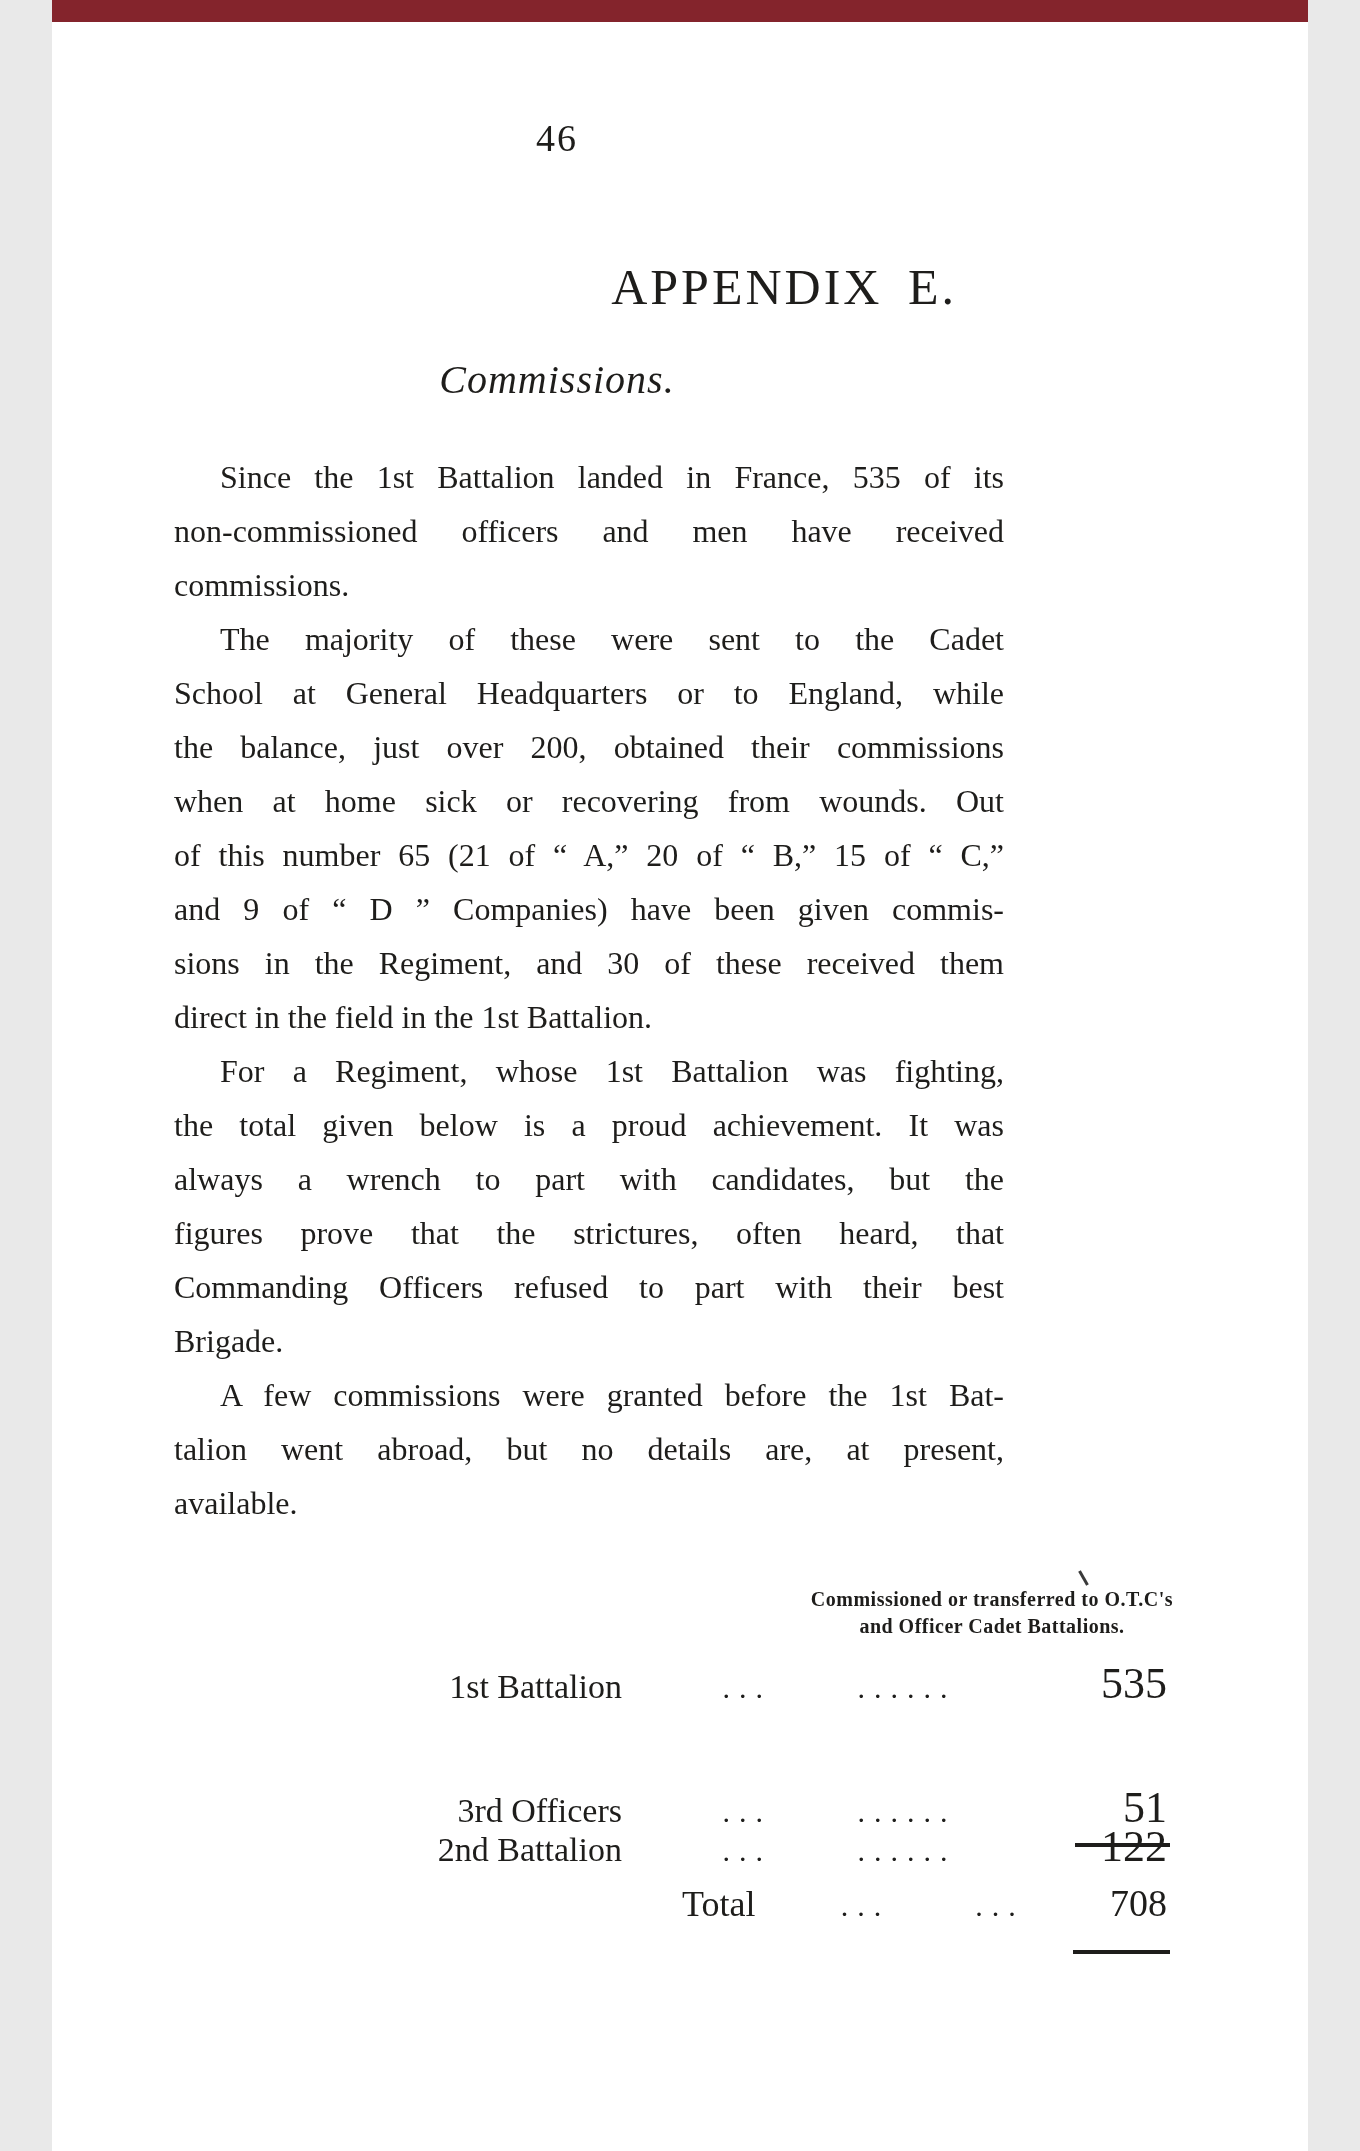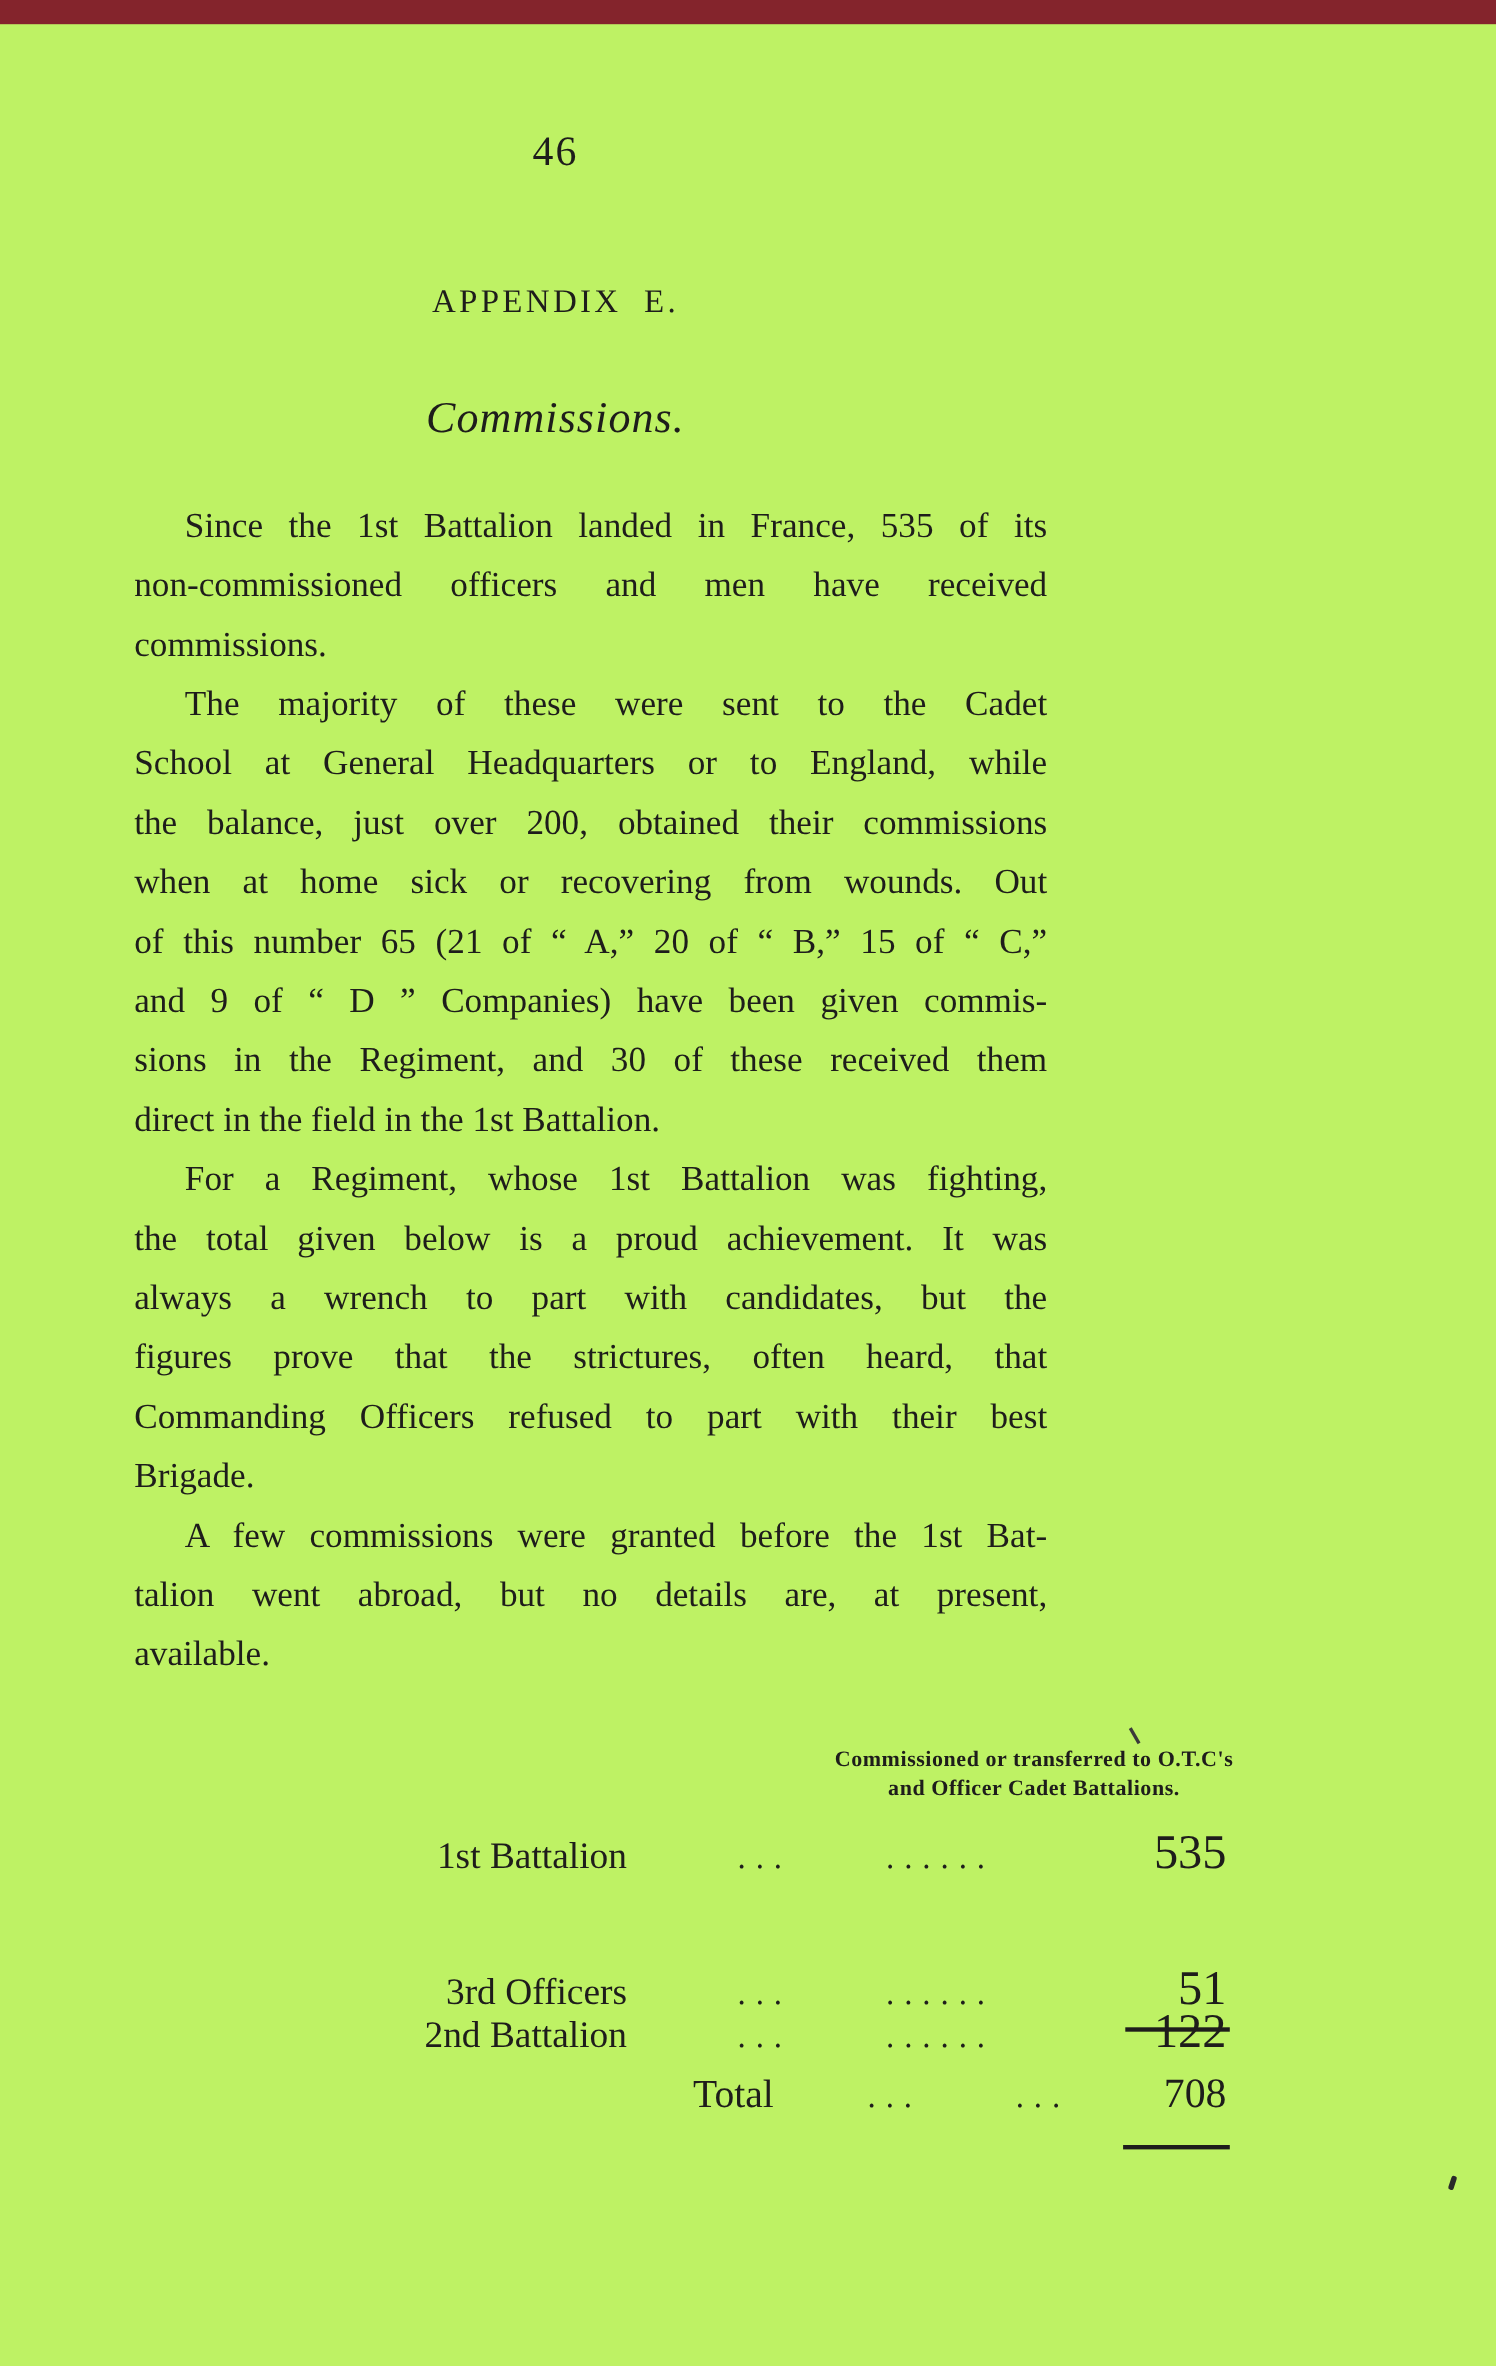--- a/index.html
+++ b/index.html
@@ -1,21 +1,21 @@
 <!DOCTYPE html>
 <html><head>
 <meta charset="utf-8">
 <style>
   html, body { margin: 0; padding: 0; background: #e9e9e9; }
   .page {
     position: relative;
-    width: 1360px;
+    width: 1256px;
     height: 2151px;
     margin: 0 auto;
-    background: #bef264;
+    background: #ffffff;
     font-family: "Liberation Serif", "DejaVu Serif", serif;
     color: #1e1d1b;
     overflow: hidden;
   }
   .top-band {
     position: absolute;
     top: 0; left: 0;
     width: 100%;
     height: 22px;
   }
@@ -25,22 +25,22 @@
     width: 160px;
     text-align: center;
     font-size: 38px;
     letter-spacing: 2px;
   }
   .heading {
     position: absolute;
     top: 258px; left: 105px;
     width: 800px;
     margin: 0;
-    text-align: center;
-    font-size: 30px;
+    text-align: right;
+    font-size: 50px;
     font-weight: normal;
     letter-spacing: 3px;
     word-spacing: 10px;
   }
   .subheading {
     position: absolute;
     top: 356px; left: 105px;
     width: 800px;
     margin: 0;
     text-align: center;

